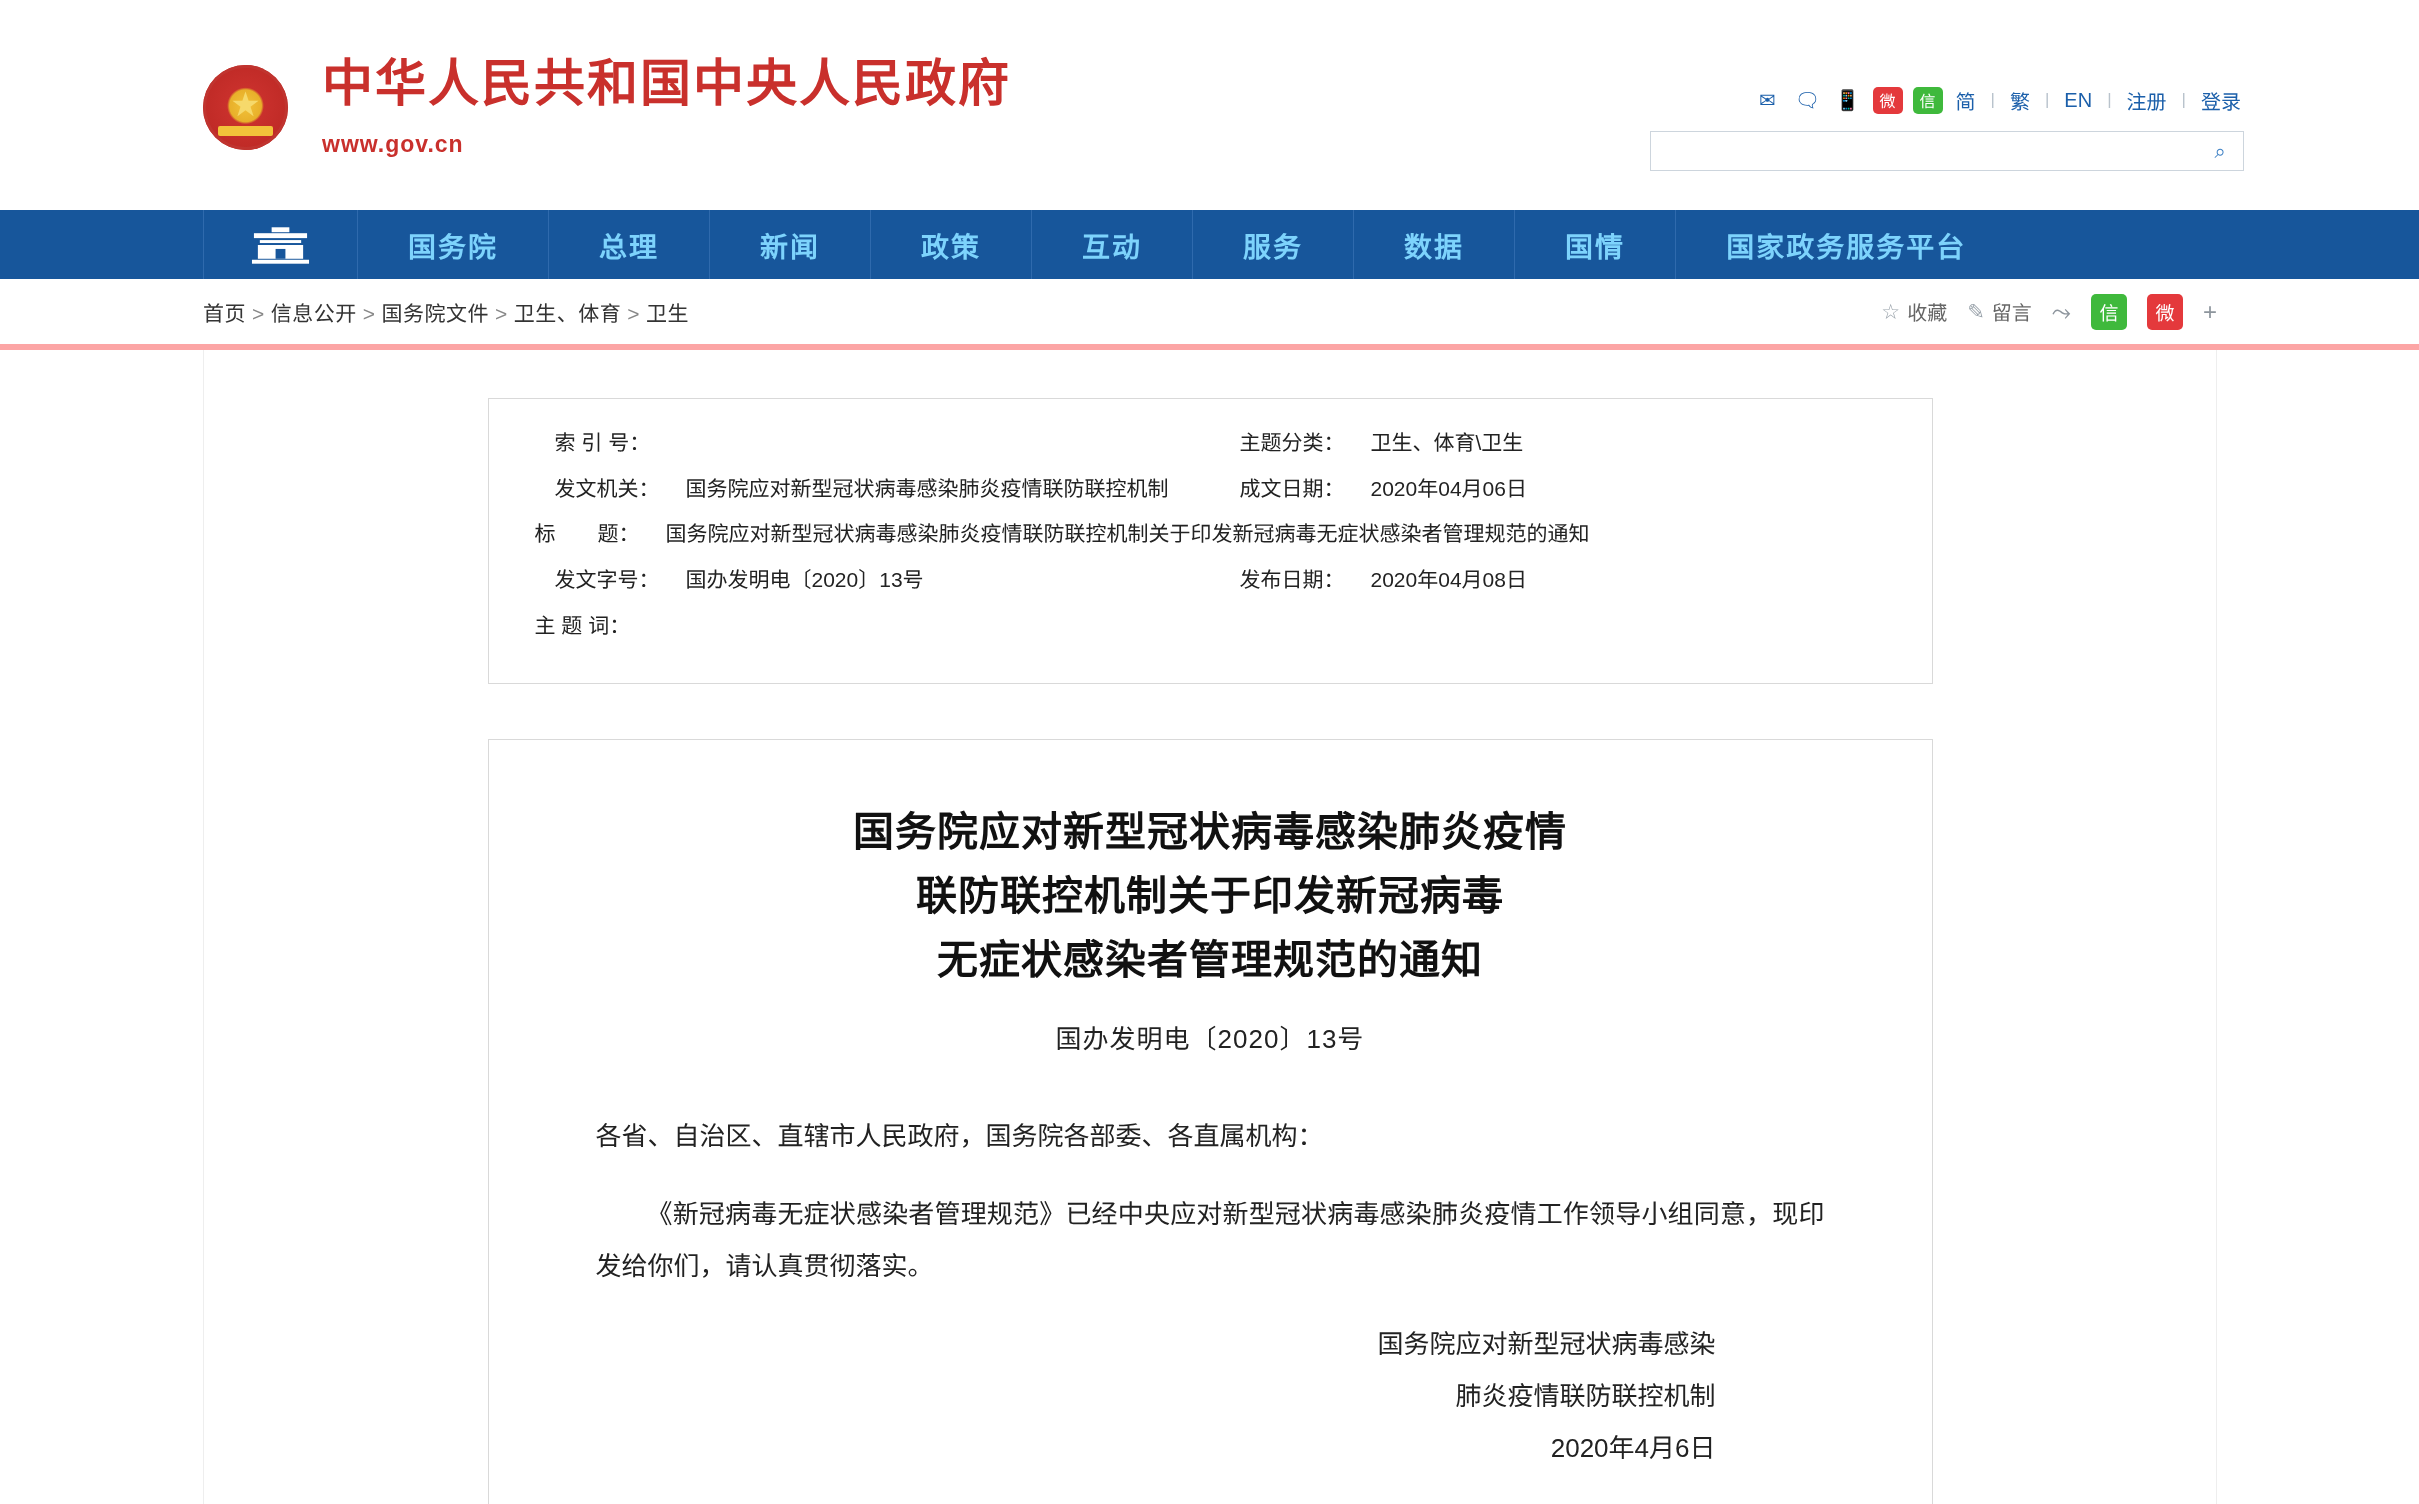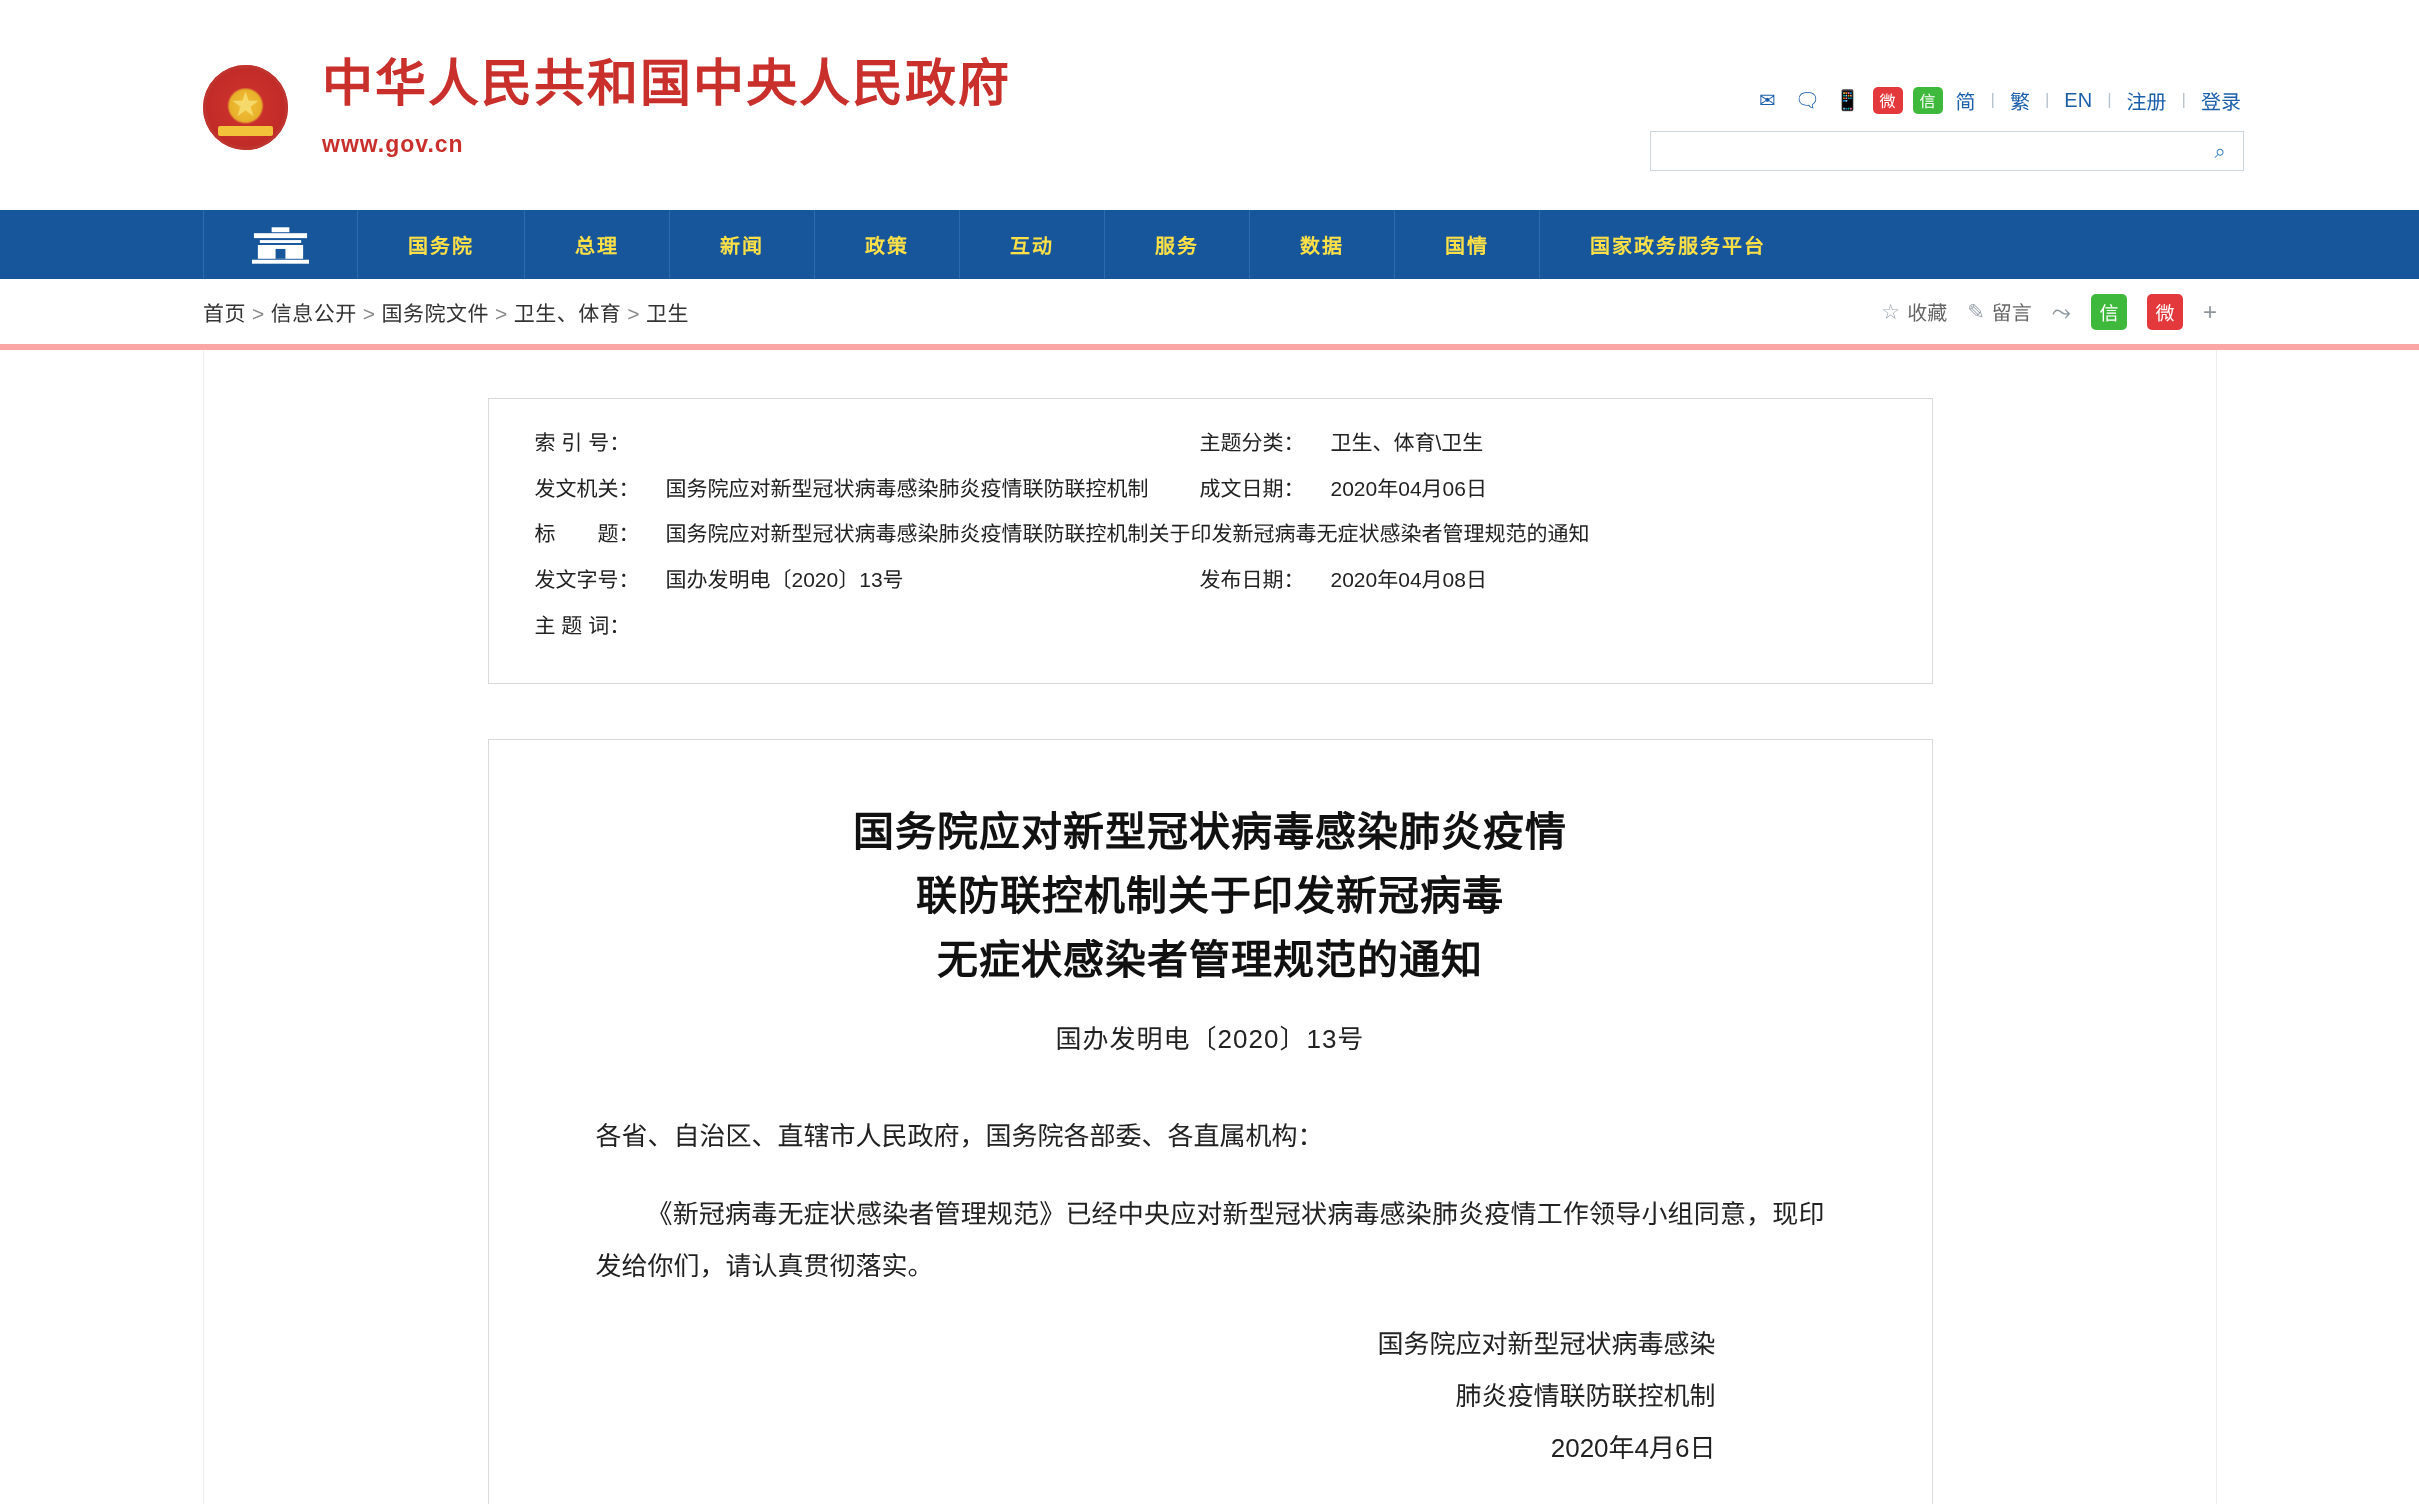--- a/index.html
+++ b/index.html
@@ -112,23 +112,23 @@
     height: 69px;
     background: #17569b;
     display: flex;
     align-items: stretch;
     padding-left: 203px;
     color: #fff;
   }
   .nav-item {
     display: flex; align-items: center; justify-content: center;
     padding: 0 50px;
-    font-size: 20px;
+    font-size: 28px;
     font-weight: 700;
-    color: #fde047;
+    color: #7dd3fc;
     border-right: 1px solid #2f6aad;
     letter-spacing: 2px;
     cursor: pointer;
   }
   .nav-item.home {
     padding: 0 46px;
     border-left: 1px solid #2f6aad;
   }
   .nav-item.last { border-right: none; }
   .gate-icon {
@@ -188,21 +188,21 @@
   .meta-box {
     border: 1px solid #d9d9d9;
     padding: 26px 46px 30px 46px;
     margin-bottom: 55px;
   }
   .meta-row {
     display: flex;
     align-items: flex-start;
     margin-bottom: 10px;
   }
-  .meta-cell { display: flex; align-items: flex-start; }
+  .meta-cell { display: flex; align-items: flex-start; margin-left: 20px; }
   .meta-cell.left { width: 665px; }
   .meta-label {
     font-size: 21px; color: #222; white-space: pre;
     line-height: 1.7;
   }
   .meta-label.lw { width: 131px; }
   .meta-label.rw { width: 131px; }
   .meta-value {
     font-size: 21px; color: #222; line-height: 1.7;
     flex: 1;

